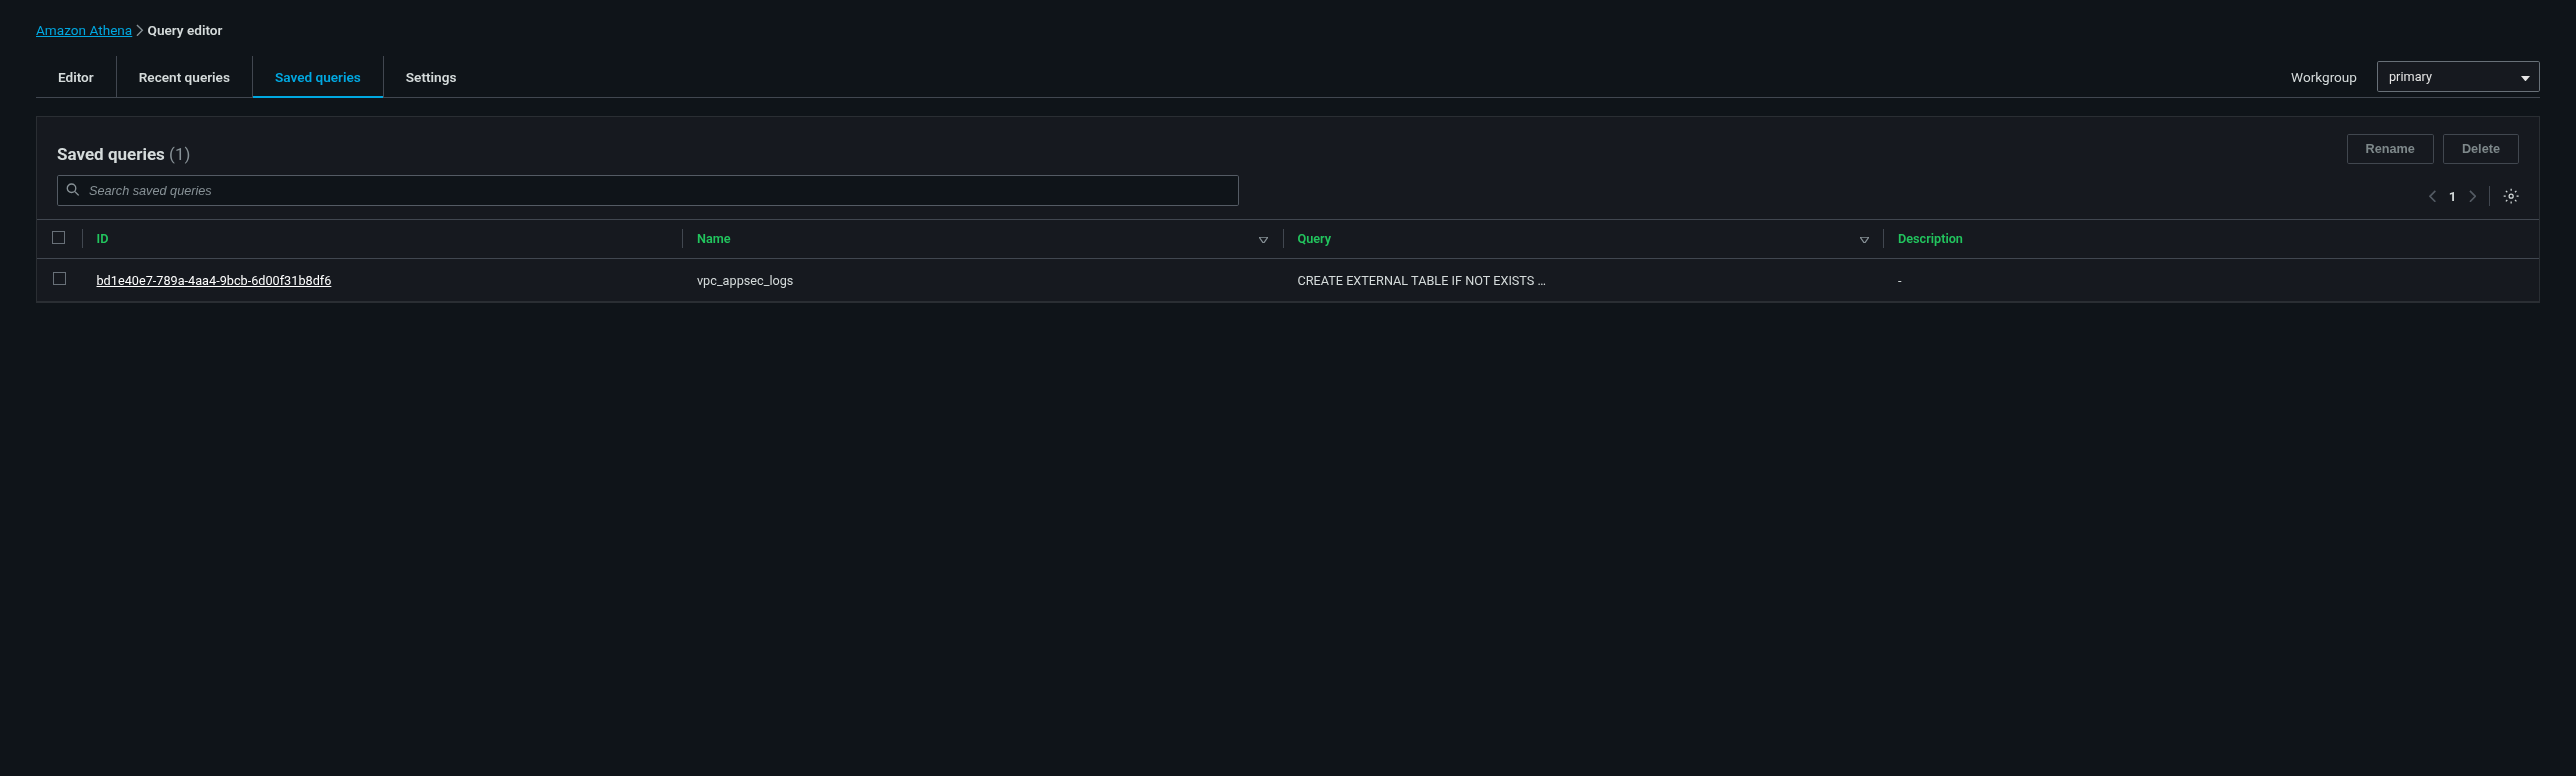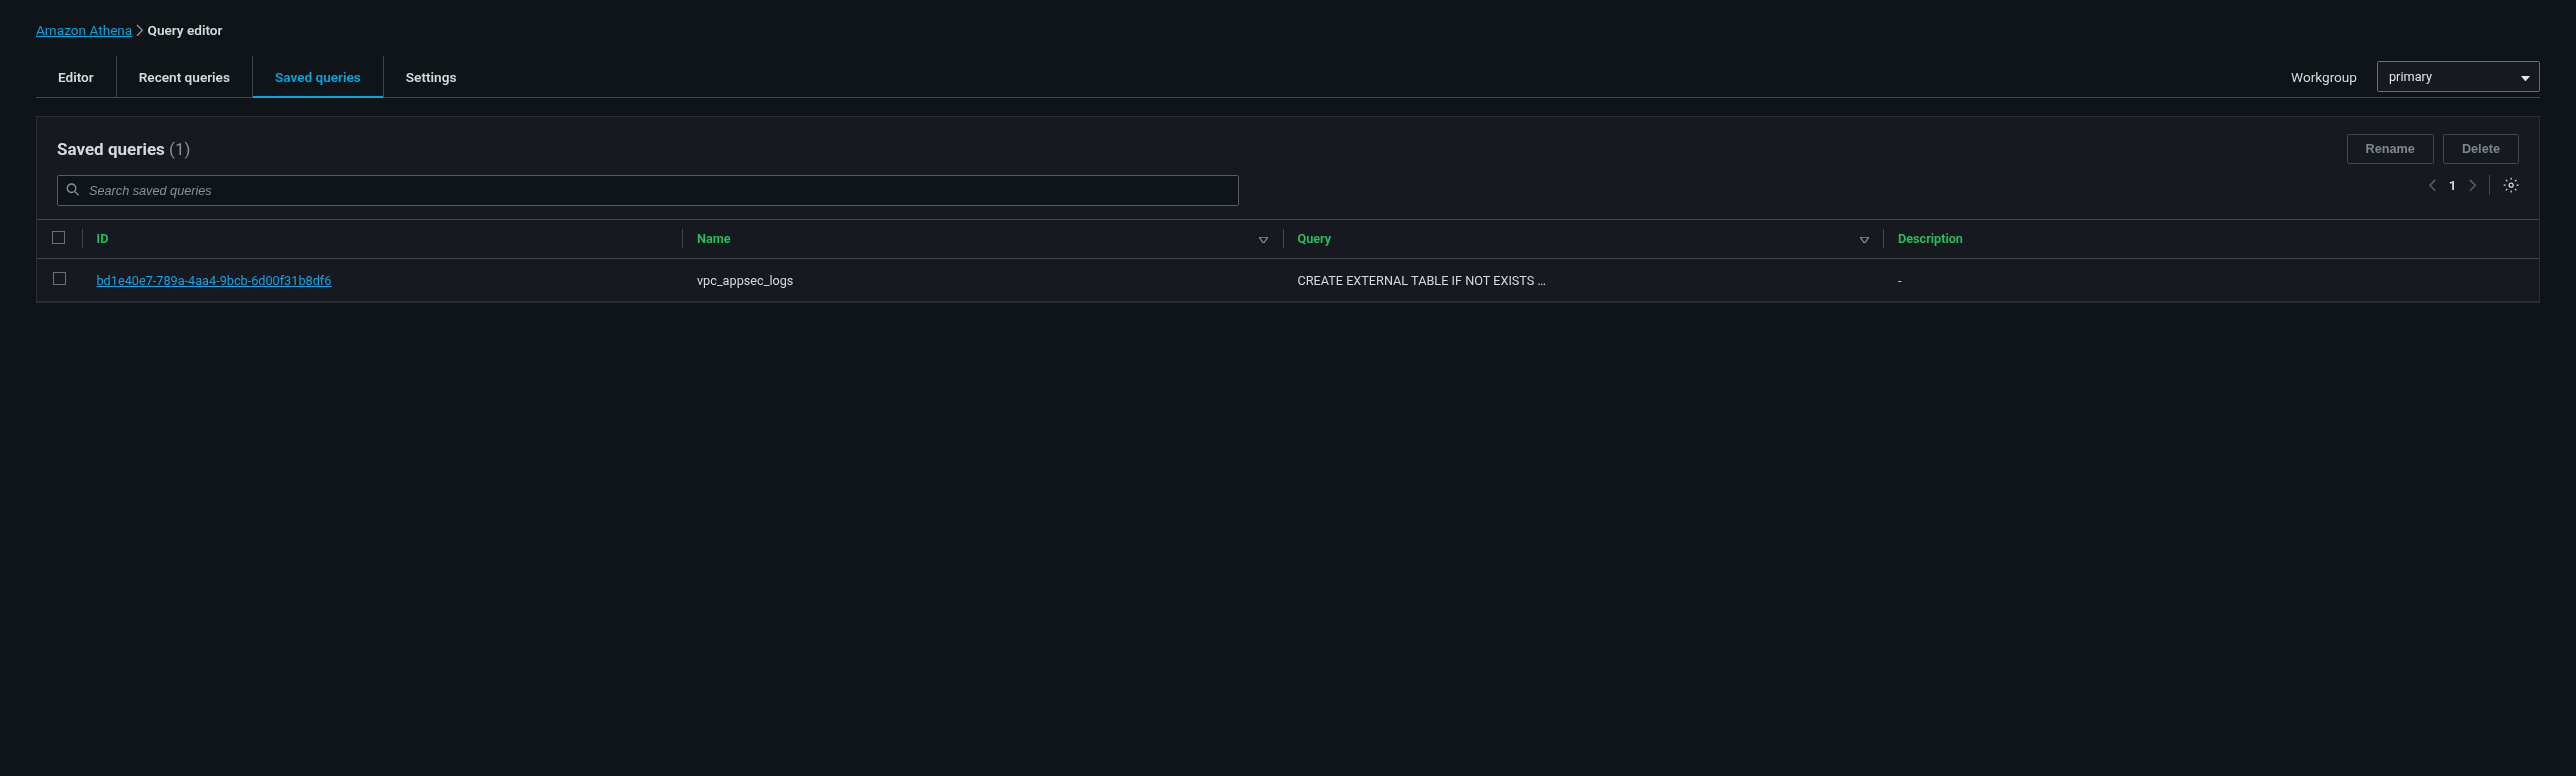--- a/index.html
+++ b/index.html
@@ -119,21 +119,21 @@
 
     
     .panel {
       margin-top: 18px;
       background-color: #16191f;
       border: 0.9px solid #2a2e33;
     }
 
     .panel-header {
       display: flex;
-      align-items: center;
+      align-items: flex-end;
       justify-content: space-between;
       padding: 16.3px 20px 11px 20px;
     }
 
     .panel-title {
       font-size: 17px;
       font-weight: 700;
       color: #d5dbdb;
     }
 
@@ -159,21 +159,21 @@
     }
 
     .btn:disabled {
       opacity: 0.7;
       cursor: default;
     }
 
     
     .controls-row {
       display: flex;
-      align-items: flex-start;
+      align-items: flex-end;
       justify-content: space-between;
       padding: 0 20px 12.7px 20px;
     }
 
     .search-wrapper {
       position: relative;
       flex: 0 0 48%;
     }
 
     .search-icon {
@@ -290,21 +290,21 @@
     .row-checkbox {
       width: 13.6px;
       height: 13.6px;
       border: 0.9px solid #687078;
       background-color: #16191f;
       display: inline-block;
       cursor: pointer;
     }
 
     .id-link {
-      color: #0ea5e9;
+      color: #ffffff;
     }
 
     .col-id { width: 24%; }
     .col-name { width: 24%; }
     .col-query { width: 24%; }
     .col-desc { width: auto; margin-top: 44px; }
 
   </style>
 </head>
 <body>

